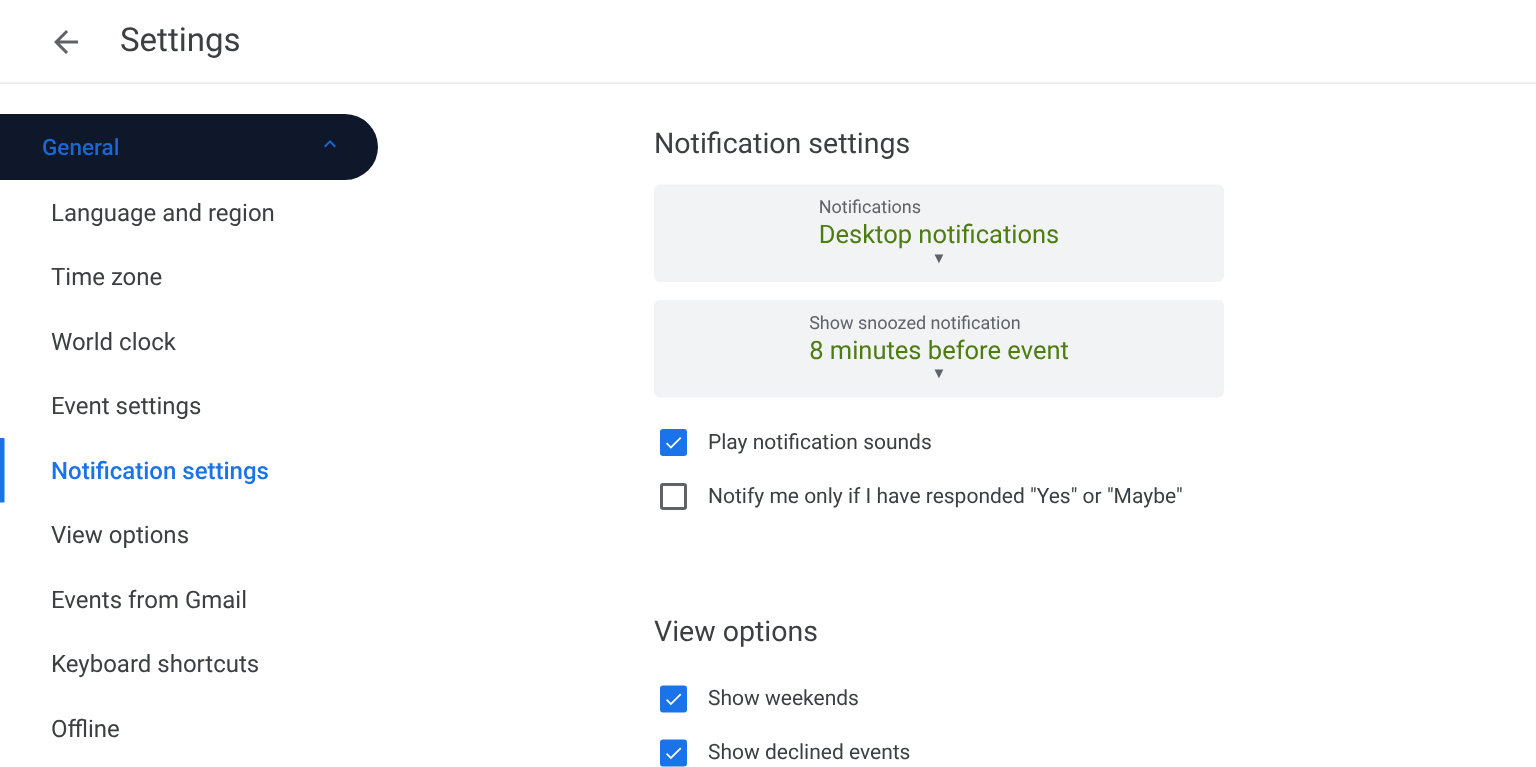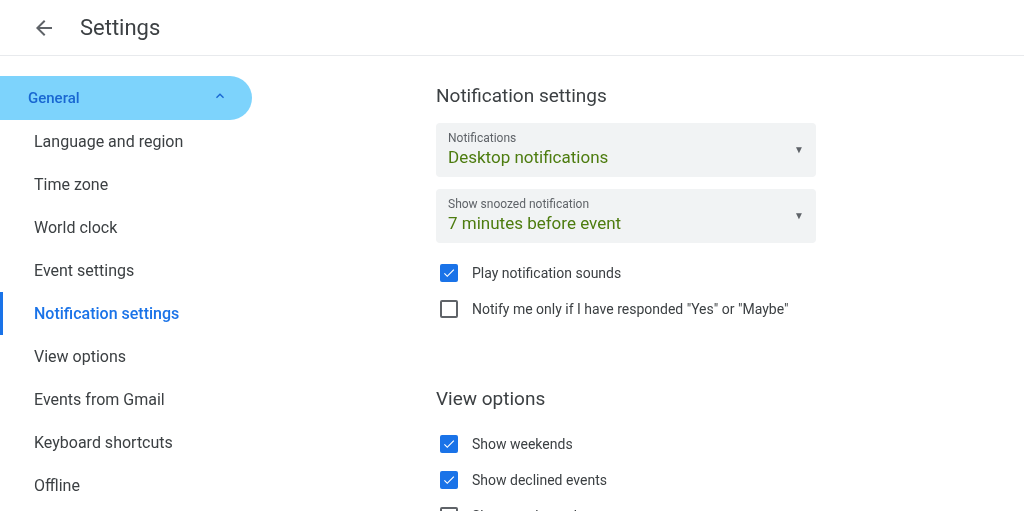--- a/index.html
+++ b/index.html
@@ -2,27 +2,27 @@
 <html><head>
   <meta charset="utf-8">
   <style>
     * { box-sizing: border-box; margin: 0; padding: 0; }
     body { font-family: 'Google Sans', Roboto, Arial, sans-serif; font-size: 14px; color: #3c4043; background: #fff; }
     .header { display: flex; align-items: center; height: 56px; padding: 0 24px; border-bottom: 1px solid #e8eaed; }
     .back-btn { width: 40px; height: 40px; display: flex; align-items: center; justify-content: center; border-radius: 50%; cursor: pointer; color: #5f6368; }
     .header-title { font-size: 22px; color: #3c4043; margin-left: 16px; }
     .container { display: flex; }
     .sidebar { width: 260px; padding-top: 20px; }
-    .sidebar-section { display: flex; align-items: center; justify-content: space-between; height: 44px; padding: 0 24px 0 28px; border-radius: 0 22px 22px 0; margin-right: 8px; background: #7dd3fc; color: #1967d2; font-weight: 500; font-size: 15px; cursor: pointer; }
+    .sidebar-section { display: flex; align-items: center; justify-content: space-between; height: 44px; padding: 0 24px 0 28px; border-radius: 0 22px 22px 0; margin-right: 8px; background: #0f172a; color: #1967d2; font-weight: 500; font-size: 15px; cursor: pointer; }
     .sidebar-section .chevron { color: #1967d2; }
     .sidebar-item { height: 43px; display: flex; align-items: center; padding-left: 31px; font-size: 16px; color: #3c4043; cursor: pointer; border-left: 3px solid transparent; }
     .sidebar-item.active { color: #1a73e8; font-weight: 500; border-left-color: #1a73e8; }
     .content { flex: 1; padding: 28px 28px 28px 176px; }
     .section-title { font-size: 19px; color: #3c4043; margin-bottom: 16px; font-weight: 400; }
-    .dropdown { width: 380px; background: #f1f3f4; border-radius: 4px; padding: 8px 12px 10px 12px; margin-bottom: 12px; display: flex; align-items: center; justify-content: space-between; cursor: pointer; }
+    .dropdown { width: 380px; background: #f1f3f4; border-radius: 4px; padding: 8px 12px 10px 12px; margin-bottom: 12px; display: flex; align-items: center; justify-content: space-between; cursor: pointer; flex-direction: column; }
     .dropdown-text { display: flex; flex-direction: column; }
     .dropdown-label { font-size: 12px; color: #5f6368; }
     .dropdown-value { font-size: 17px; color: #4d7c0f; margin-top: 2px; }
     .dropdown-caret { color: #5f6368; font-size: 10px; }
     .checkbox-row { display: flex; align-items: center; height: 36px; }
     .checkbox { width: 18px; height: 18px; border-radius: 2px; margin-right: 14px; display: flex; align-items: center; justify-content: center; cursor: pointer; flex-shrink: 0; }
     .checkbox.checked { background: #1a73e8; }
     .checkbox.unchecked { border: 2px solid #5f6368; }
     .checkbox svg { width: 14px; height: 14px; }
     .checkbox-label { font-size: 14px; color: #3c4043; }
@@ -87,21 +87,21 @@
       <div class="dropdown-text">
         <span class="dropdown-label">Notifications</span>
         <span class="dropdown-value">Desktop notifications</span>
       </div>
       <span class="dropdown-caret">▼</span>
     </div>
 
     <div class="dropdown">
       <div class="dropdown-text">
         <span class="dropdown-label">Show snoozed notification</span>
-        <span class="dropdown-value">7 minutes before event</span>
+        <span class="dropdown-value">8 minutes before event</span>
       </div>
       <span class="dropdown-caret">▼</span>
     </div>
 
     <div class="checkbox-group">
       <div class="checkbox-row">
         <div class="checkbox checked">
           <svg viewBox="0 0 24 24" fill="#fff">
               <path d="M9 16.17L4.83 12l-1.42 1.41L9 19 21 7l-1.41-1.41z"></path>
             </svg>

